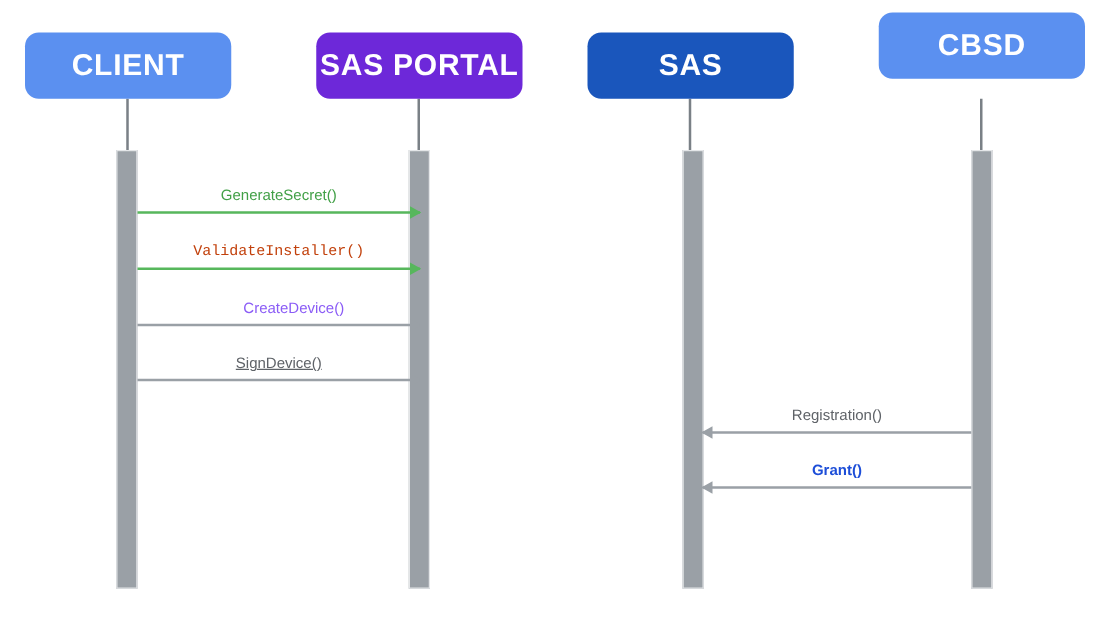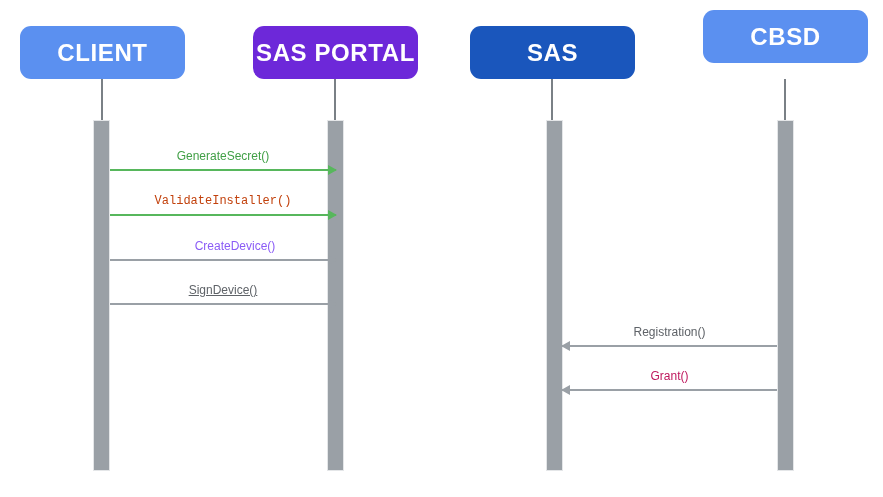--- a/index.html
+++ b/index.html
@@ -144,16 +144,16 @@
         <div class="message-label" style="color: rgb(95, 99, 104); text-decoration: underline;">SignDevice()</div>
       </div>
       <div class="message" style="left: 562px; top: 345px; width: 215px;">
         <div class="message-line" style="background: rgb(154, 160, 166);"></div>
         <div class="arrowhead to-left" style="border-right-color: rgb(154, 160, 166);"></div>
         <div class="message-label" style="color: rgb(95, 99, 104);">Registration()</div>
       </div>
       <div class="message" style="left: 562px; top: 389px; width: 215px;">
         <div class="message-line" style="background: rgb(154, 160, 166);"></div>
         <div class="arrowhead to-left" style="border-right-color: rgb(154, 160, 166);"></div>
-        <div class="message-label" style="color: #be185d;">Grant()</div>
+        <div class="message-label" style="color: #1d4ed8; font-weight: bold;">Grant()</div>
       </div>
     </div>
 </div>
 
 </body></html>

